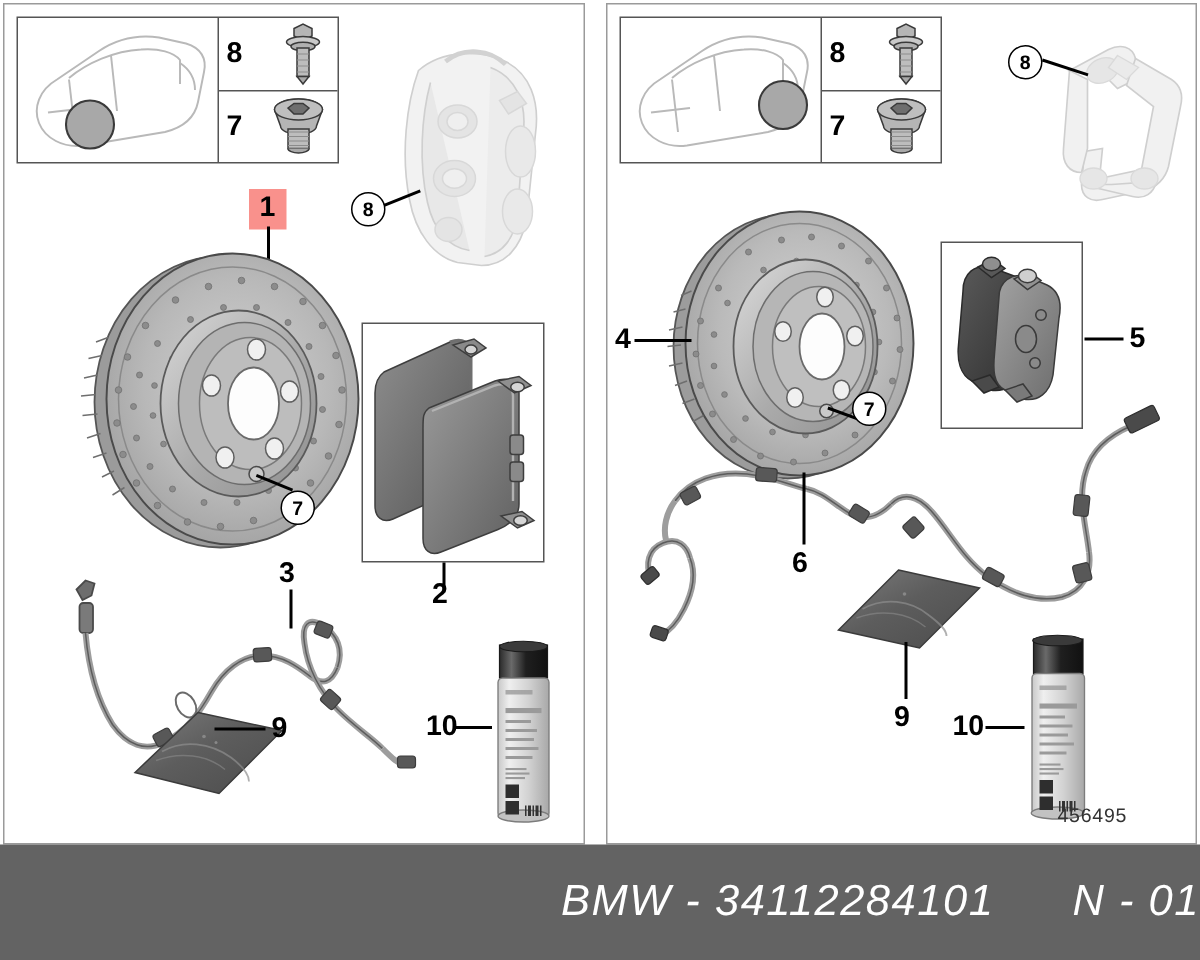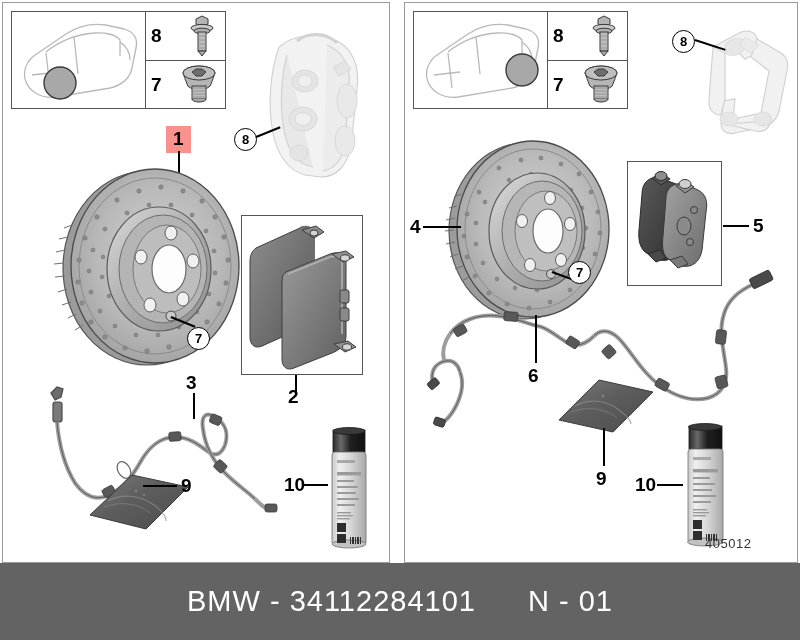--- a/index.html
+++ b/index.html
@@ -80,21 +80,21 @@
     position: absolute;
     font-size: 13px; color: #333;
     letter-spacing: 0.5px;
   }
 
   #footer {
     position: absolute;
     left: 0; top: 563px;
     width: 800px; height: 77px;
     background: #636363;
-    display: flex; align-items: center; justify-content: center;
+    display: flex; align-items: center; justify-content: flex-end; font-style: italic;
   }
   #footer-text {
     color: #ffffff;
     font-size: 29px;
     letter-spacing: 1px;
     font-family: "Liberation Sans", sans-serif;
   }
   #footer-text .gap { display: inline-block; width: 34px; }
 
   svg { display: block; overflow: visible; }
@@ -715,21 +715,21 @@
             <rect x="28" y="111" width="2" height="7"></rect>
           <rect x="31" y="111" width="1" height="7"></rect>
             <rect x="33" y="111" width="2" height="7"></rect>
           <rect x="36" y="111" width="1" height="7"></rect>
         </g>
       </svg>
     </div>
     <div class="leader h" style="left:252px; top:481px; width:26px;"></div>
     <div class="callout-num" style="left:230px; top:472px;">10</div>
 
-    <div class="refnum" style="left:300px; top:533px;">405012</div>
+    <div class="refnum" style="left:300px; top:533px;">456495</div>
   </div>
 
   <div id="footer">
     <div id="footer-text">
       <span>BMW</span>
       <span>-</span>
       <span>34112284101</span>
       <span class="gap"></span>
       <span>N - 01</span>
     </div>

